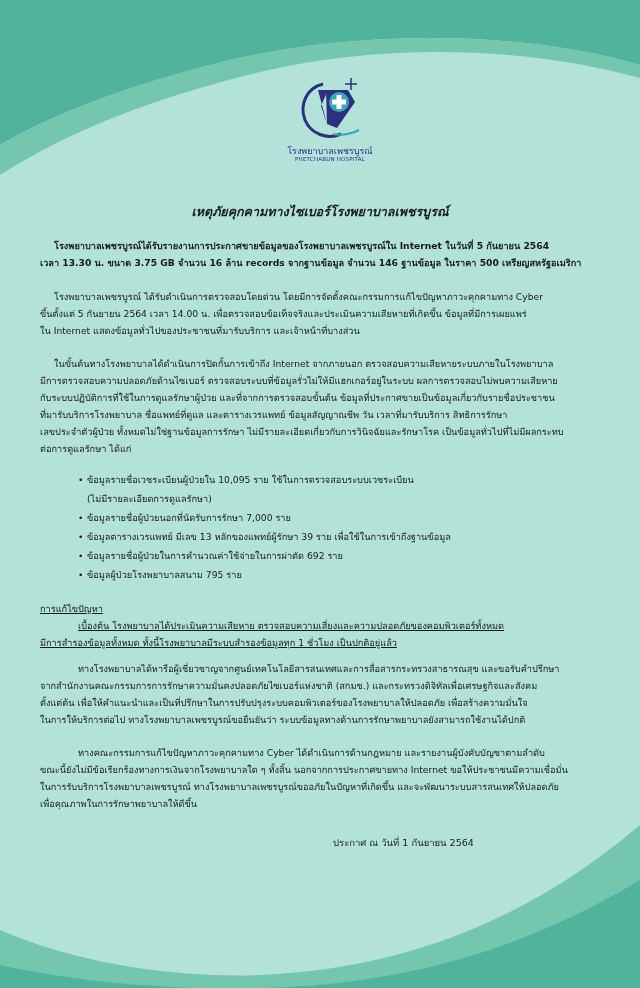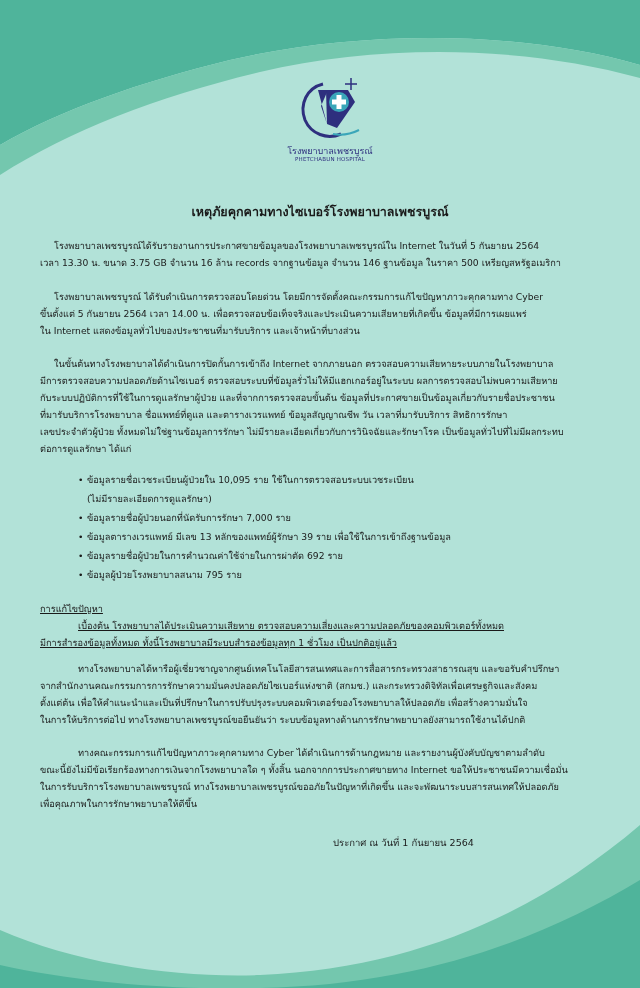--- a/index.html
+++ b/index.html
@@ -15,29 +15,29 @@
     .logo { position: absolute; left: 285px; top: 76px; width: 90px; height: 92px; }
     .logo svg { position: absolute; left: 8px; top: 0; }
     .logo-th { position: absolute; left: 0; top: 68px; width: 90px; text-align: center;
       font-size: 9px; color: #2e2f7e; white-space: nowrap; }
     .logo-en { position: absolute; left: 0; top: 80px; width: 90px; text-align: center;
       font-size: 5.5px; color: #2e2f7e; letter-spacing: 0.2px; white-space: nowrap; }
 
     .title { position: absolute; left: 0; width: 640px; text-align: center;
       font-weight: bold; font-size: 12.5px; color: #1a1a1a; white-space: nowrap; }
     .t1 { top: 180px; }
-    .t2 { top: 202px; }
+    .t2 { top: 202px; font-style: italic; }
 
     .body-text { position: absolute; left: 40px; width: 568px; font-size: 9.2px;
       line-height: 17px; white-space: nowrap; }
     .line { height: 17px; overflow: visible; }
     .indent { padding-left: 14px; }
     .indent2 { padding-left: 38px; }
 
-    .p1 { top: 237px; }
+    .p1 { top: 237px; font-weight: bold; }
     .p2 { top: 288px; }
     .p3 { top: 355px; }
     .bullets { position: absolute; left: 78px; top: 470px; font-size: 9.2px; line-height: 19px; white-space: nowrap; }
     .bullets .bl { position: relative; padding-left: 9px; height: 19px; }
     .bullets .bl .dot { position: absolute; left: 0; top: 0; }
     .bullets .cont { padding-left: 9px; height: 19px; }
     .p4 { top: 600px; text-decoration: underline; }
     .p5 { top: 660px; }
     .p7 { top: 744px; }
 

